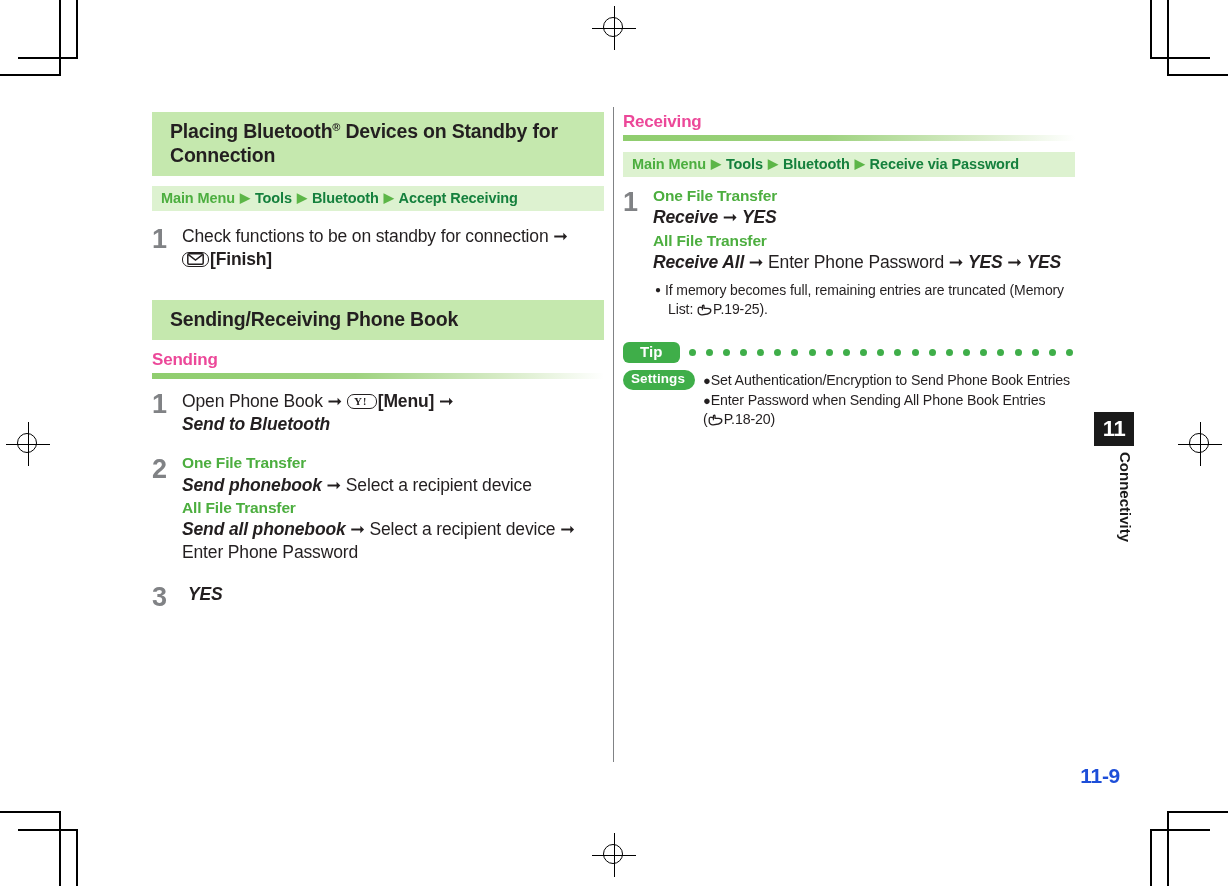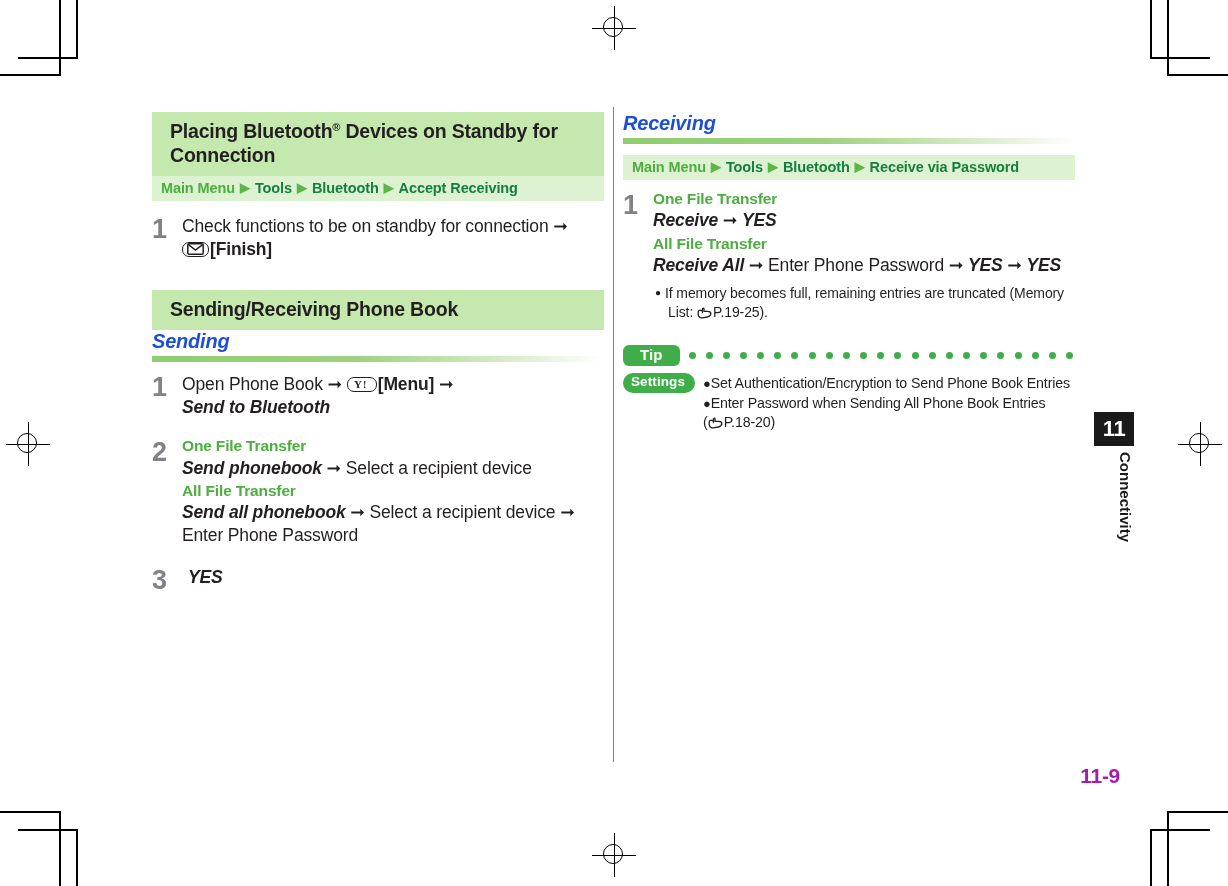--- a/index.html
+++ b/index.html
@@ -55,45 +55,44 @@
     left: 613px; top: 107px;
     width: 1px; height: 655px;
     background: #808285;
   }
 
   
   .sec-head {
     display: flex;
     align-items: center;
     background: #c5e8ae;
-    margin-bottom: 0;
+    margin-bottom: 10px;
   }
   .sec-head .bar {
     width: 7px;
     background: #5cb647;
     flex: 0 0 7px;
   }
   .sec-head .txt {
     padding: 7px 10px 8px 11px;
     font-size: 19.5px;
     font-weight: bold;
     line-height: 1.25;
     letter-spacing: -0.2px;
     color: #231f20;
   }
   .sec-head .txt sup { font-size: 11px; vertical-align: super; }
 
   
   .sub-head {
-    font-size: 20px;
+    font-size: 17px;
     font-weight: bold;
     letter-spacing: -0.2px;
     margin: 0 0 3px 0;
-    color: #1d4ed8;
-    font-style: italic;
+    color: #ec4899;
   }
   .sub-rule {
     height: 6px;
     background: linear-gradient(to right, #8fcd6e 0%, #9ed27f 45%, #d8ecc8 78%, #ffffff 100%);
     margin-bottom: 11px;
   }
 
   
   .navpath {
     background: #ddf2d0;
@@ -267,21 +266,21 @@
   }
 
   
   .folio {
     position: absolute;
     left: 0; top: 764px;
     width: 1120px;
     text-align: right;
     font-size: 21px;
     font-weight: bold;
-    color: #a21caf;
+    color: #1d4ed8;
     letter-spacing: -0.3px;
   }
 </style>
 </head>
 <body>
 
 <div class="crop" style="left:0px;  top:74px; width:60px; height:2px;"></div>
 <div class="crop" style="left:59px; top:0px;  width:2px;  height:76px;"></div>
 <div class="crop" style="left:18px; top:57px; width:60px; height:1.5px;"></div>
 <div class="crop" style="left:76px; top:0px;  width:1.5px;height:58px;"></div>

